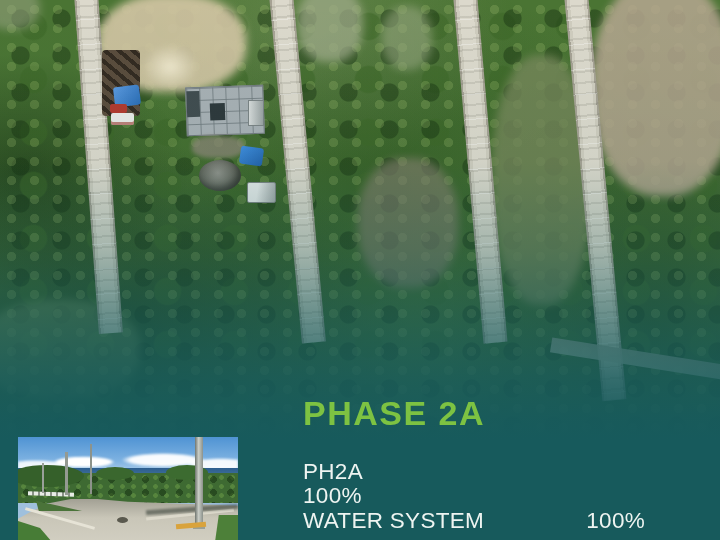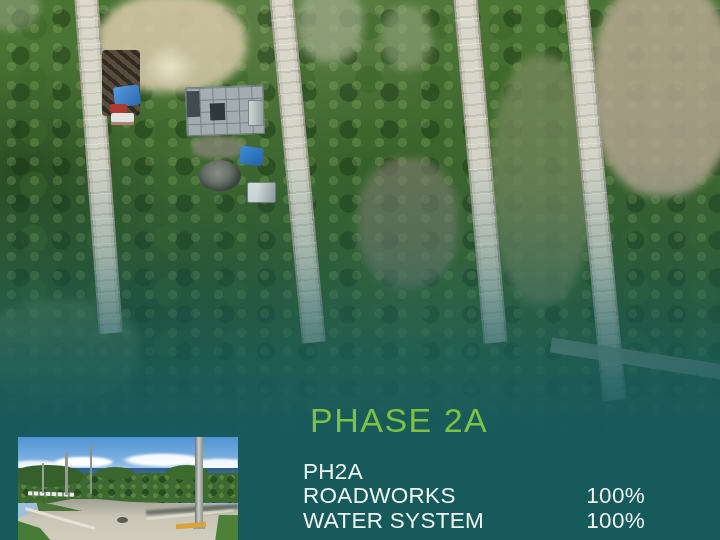--- a/index.html
+++ b/index.html
@@ -81,22 +81,22 @@
   .overlay{position:absolute;inset:0;
     background:linear-gradient(180deg,
       rgba(23,90,92,0) 0%,
       rgba(23,90,92,.05) 30%,
       rgba(23,90,92,.28) 46%,
       rgba(23,90,92,.6) 59%,
       rgba(23,90,92,.85) 70%,
       rgba(23,90,92,.97) 78%,
       #175a5c 81.5%);}
   
-  .title{position:absolute;left:303px;top:396px;margin:7px;
-    font-size:34px;font-weight:400;line-height:1;letter-spacing:1.5px;color:#7dc242;}
+  .title{position:absolute;left:303px;top:396px;margin:0;
+    font-size:34px;font-weight:700;line-height:1;letter-spacing:1.5px;color:#7dc242;}
   .stats{position:absolute;left:303px;top:460px;width:342px;
     font-size:22.5px;font-weight:400;line-height:24.4px;letter-spacing:.3px;color:#eef4f1;}
   .stat-row{display:flex;justify-content:space-between;}
   .stat-val{text-align:left;}
   
   .photo{position:absolute;left:18px;top:437px;width:220px;height:112px;overflow:hidden;background:#9fc0dd;}
   .photo *{position:absolute;}
   .sky{left:0;top:0;width:220px;height:44px;background:linear-gradient(180deg,#4f93d3,#7fb3e2 55%,#cfe2f1);}
   .clouds{left:0;top:15px;width:220px;height:20px;filter:blur(1px);
     background:
@@ -172,21 +172,20 @@
 
   <div class="overlay"></div>
 
   <h1 class="title">PHASE 2A</h1>
 
   <div class="stats">
     <div class="stat-row">
       <span class="stat-val">PH2A</span>
     </div>
     <div class="stat-row">
-      <span class="stat-lbl">ROADWORKS</span>
       <span class="stat-val">100%</span>
     </div>
     <div class="stat-row">
       <span class="stat-lbl">WATER SYSTEM</span>
       <span class="stat-val">100%</span>
     </div>
   </div>
 
   <div class="photo">
     <div class="sky"></div>

